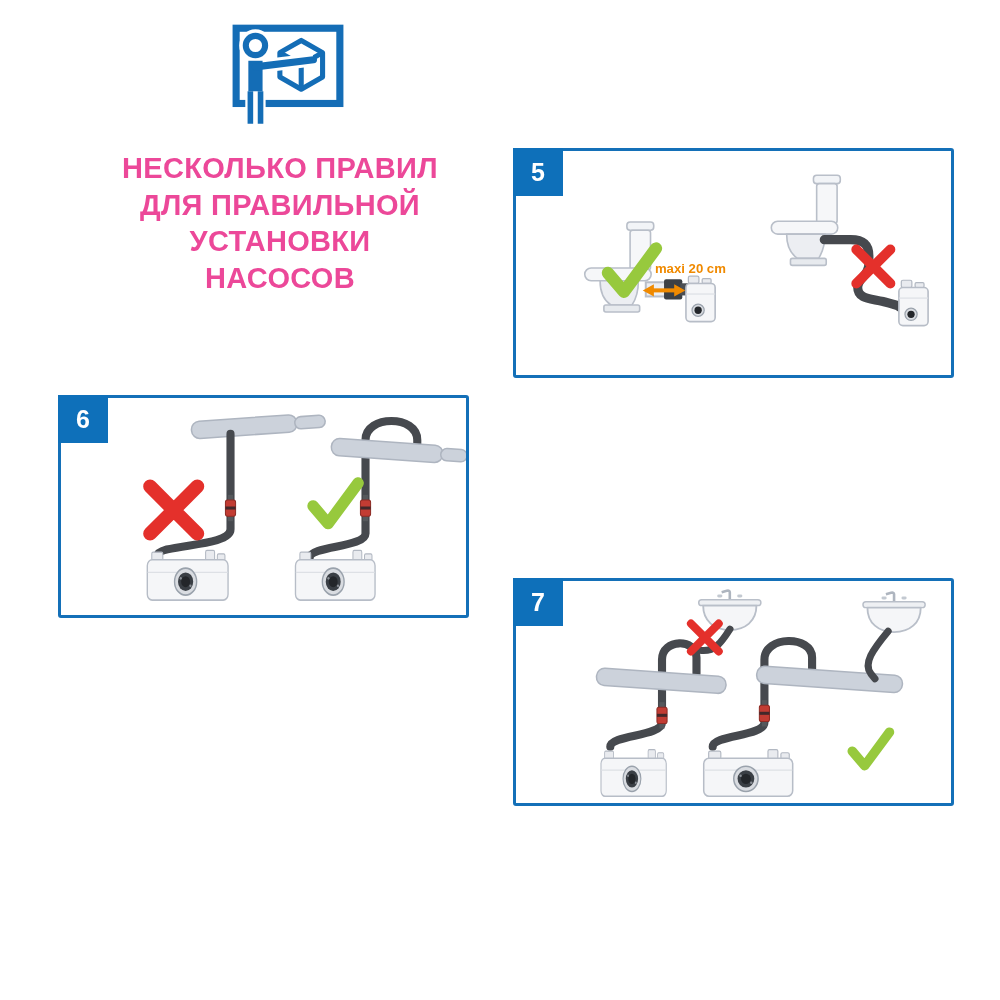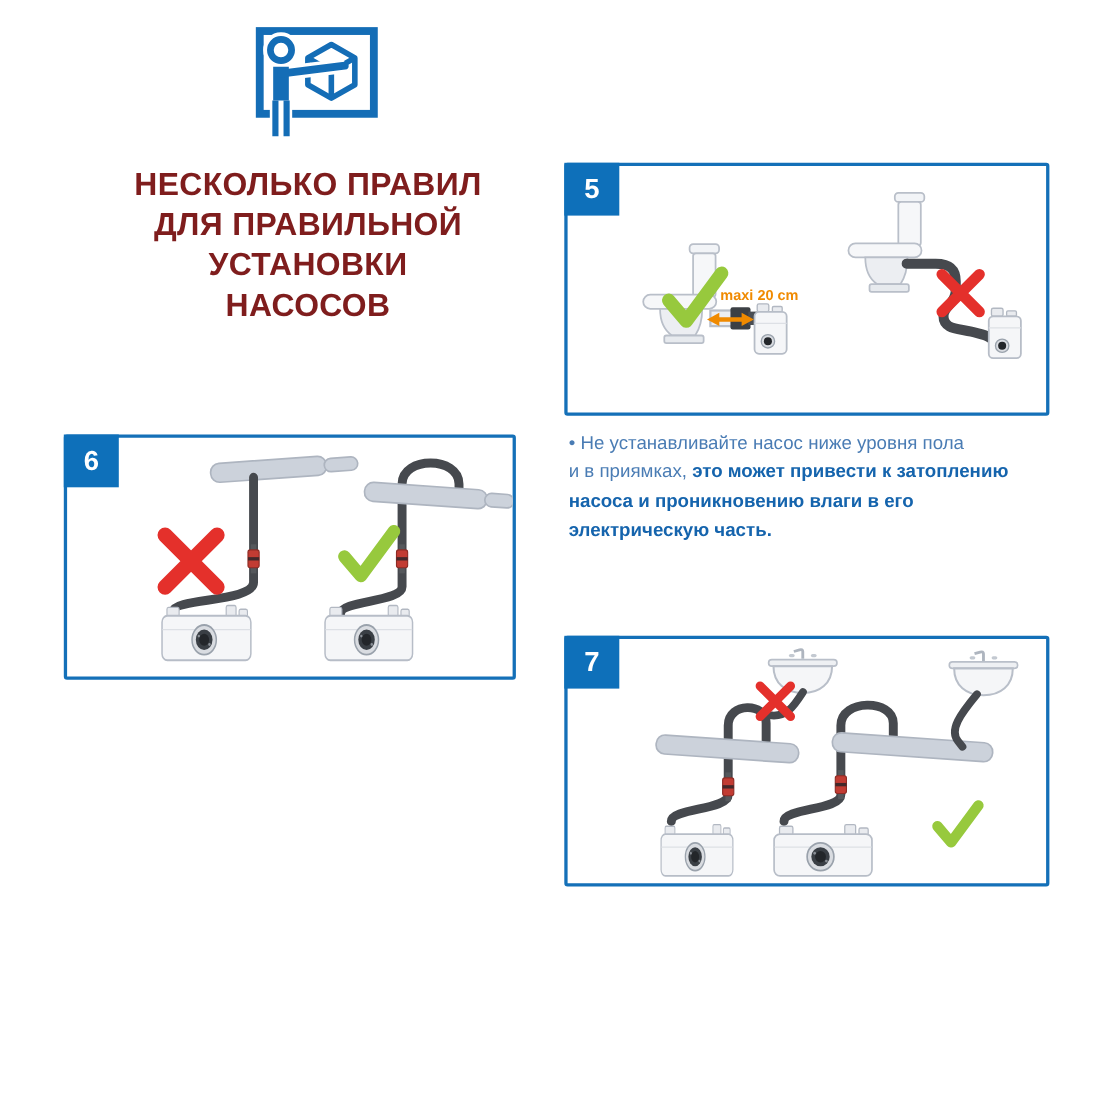--- a/index.html
+++ b/index.html
@@ -1,20 +1,20 @@
 <!DOCTYPE html>
 <html lang="ru"><head>
 <meta charset="utf-8">
 <style>
   html,body{margin:0;padding:0;background:#fff;}
   .page{position:relative;width:1000px;height:1000px;background:#ffffff;
         font-family:"Liberation Sans",sans-serif;overflow:hidden;}
   .brand-icon{position:absolute;left:228px;top:18px;width:120px;height:114px;}
   .title{position:absolute;left:70px;top:150px;width:420px;margin:0;
-         text-align:center;color:#7f1d1d;font-size:29px;font-weight:bold;
+         text-align:center;color:#ec4899;font-size:29px;font-weight:bold;
          line-height:1.26;letter-spacing:0.3px;white-space:pre-line;}
   .panel{position:absolute;background:#fff;border:3px solid #1470b8;border-radius:3px;}
   #panel5{left:513px;top:148px;width:435px;height:224px;}
   #panel6{left:58px;top:395px;width:405px;height:217px;}
   #panel7{left:513px;top:578px;width:435px;height:222px;}
   .badge{position:absolute;left:-3px;top:-3px;width:50px;height:48px;
          background:#0e70ba;color:#ffffff;font-size:25px;font-weight:bold;
          display:flex;align-items:center;justify-content:center;z-index:2;}
   .illus{position:absolute;left:0;top:0;width:100%;height:100%;display:block;}
   .caption{position:absolute;margin:0;font-size:17px;line-height:1.55;
@@ -126,24 +126,20 @@
       <text class="maxi-label" x="172" y="119" text-anchor="middle">maxi 20 cm</text>
       <use href="#g-check" transform="translate(86,90) scale(0.93)"></use>
 
       <use href="#g-toilet" transform="translate(248,20) scale(0.63)"></use>
       <path d="M304,86 L330,86 C344,86 348,92 348,102 L348,110 C348,122 337,124 337,133 C337,145 350,144 362,147 C374,150 379,151 382,156" fill="none" stroke="#46494e" stroke-width="9" stroke-linecap="round" stroke-linejoin="round"></path>
       <use href="#g-pump-side" transform="translate(376,126) scale(0.8)"></use>
       <use href="#g-cross" transform="translate(330,90) scale(0.7)"></use>
     </svg>
   </section>
 
-  <p class="caption" id="cap5"><span>• Не устанавливайте насос ниже уровня пола
-и в приямках, </span><strong>это может привести к затоплению
-насоса и проникновению влаги в его
-электрическую часть.</strong></p>
 
   <section class="panel" id="panel6">
     <div class="badge">6</div>
     <svg class="illus" viewBox="0 0 399 211">
 
       <g transform="translate(128,22) rotate(-4)">
         <rect x="0" y="0" width="104" height="17" rx="8" fill="#ccd2db" stroke="#aeb5c0" stroke-width="1.5"></rect>
         <rect x="102" y="2.5" width="30" height="12" rx="6" fill="#ccd2db" stroke="#aeb5c0" stroke-width="1.5"></rect>
       </g>
       <path d="M167,34 L167,128 C167,146 95,142 95,154" fill="none" stroke="#46494e" stroke-width="8" stroke-linecap="round" stroke-linejoin="round"></path>

